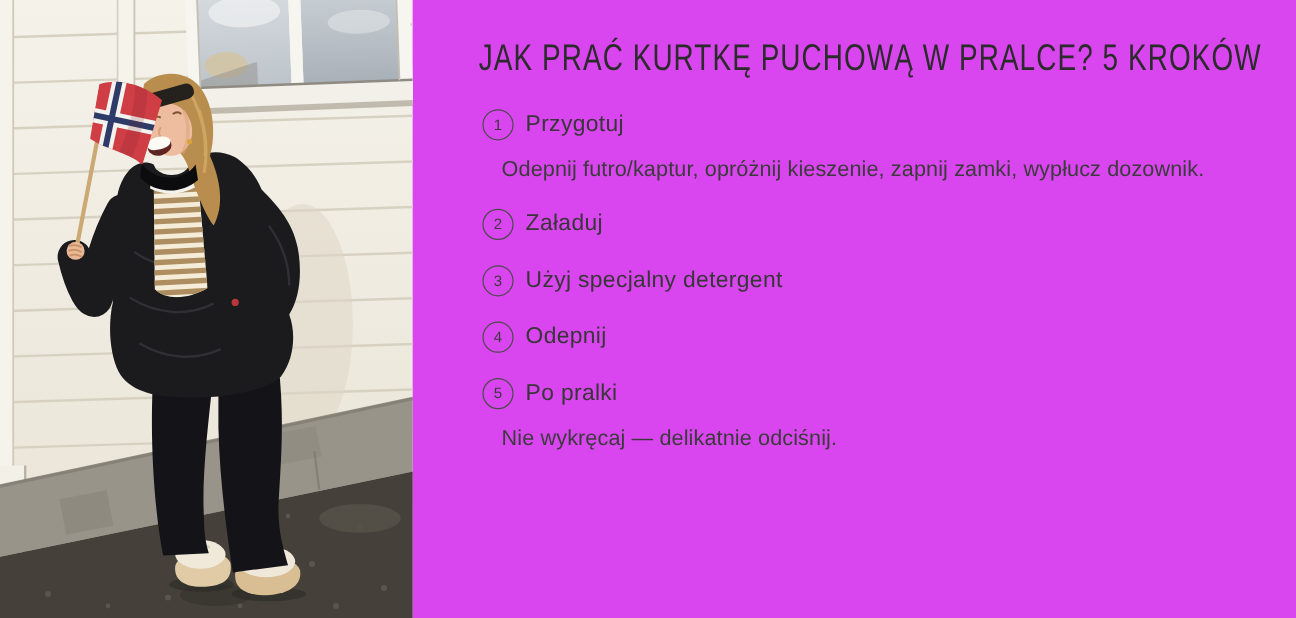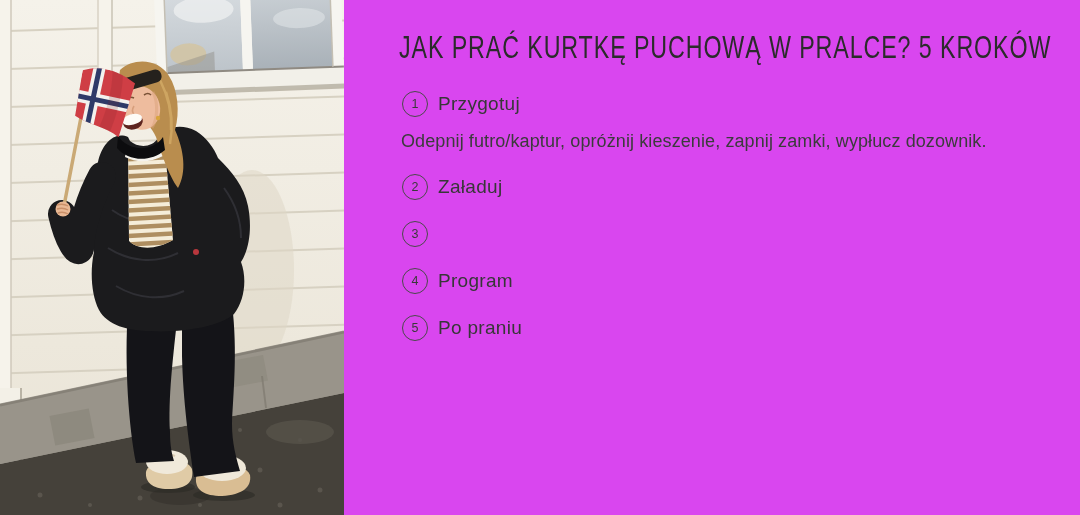--- a/index.html
+++ b/index.html
@@ -17,21 +17,21 @@
   .steps{position:absolute;left:0;top:90px;width:660px;}
   .step{margin-bottom:19px;}
   .step-head{display:flex;align-items:center;height:28px;margin-bottom:11px;}
   .badge{
     box-sizing:border-box;width:26px;height:26px;margin-left:3px;
     border:1.5px solid #4a4a4a;border-radius:50%;
     display:flex;align-items:center;justify-content:center;
     font-size:12.5px;color:#3a3a3a;flex:0 0 auto;
   }
   .step-heading{font-size:19px;color:#373737;letter-spacing:.3px;margin-left:10px;white-space:nowrap;}
-  .step-body{font-size:18px;line-height:25px;color:#3b3b3b;letter-spacing:.1px;white-space:nowrap;margin-left:2px;}
+  .step-body{font-size:18px;line-height:25px;color:#3b3b3b;letter-spacing:.1px;white-space:nowrap;margin-left:19px;}
 </style>
 </head>
 <body>
 
 <div class="canvas">
 
   <svg class="photo" viewBox="0 0 344 515" aria-hidden="true">
     <defs>
       <linearGradient id="wallG" x1="0" y1="0" x2="0" y2="1">
         <stop offset="0" stop-color="#f5f2ea"></stop>
@@ -212,32 +212,34 @@
       <div class="step">
         <div class="step-head">
           <div class="badge">2</div>
           <div class="step-heading">Załaduj</div>
         </div>
       </div>
 
       <div class="step">
         <div class="step-head">
           <div class="badge">3</div>
+          <div class="step-heading">Użyj specjalny detergent</div>
         </div>
       </div>
 
       <div class="step">
         <div class="step-head">
           <div class="badge">4</div>
-          <div class="step-heading">Program</div>
+          <div class="step-heading">Odepnij</div>
         </div>
       </div>
 
       <div class="step">
         <div class="step-head">
           <div class="badge">5</div>
-          <div class="step-heading">Po praniu</div>
-        </div>
+          <div class="step-heading">Po pralki</div>
+        </div>
+        <div class="step-body">Nie wykręcaj — delikatnie odciśnij.</div>
       </div>
 
     </div>
   </div>
 </div>
 
 </body></html>

